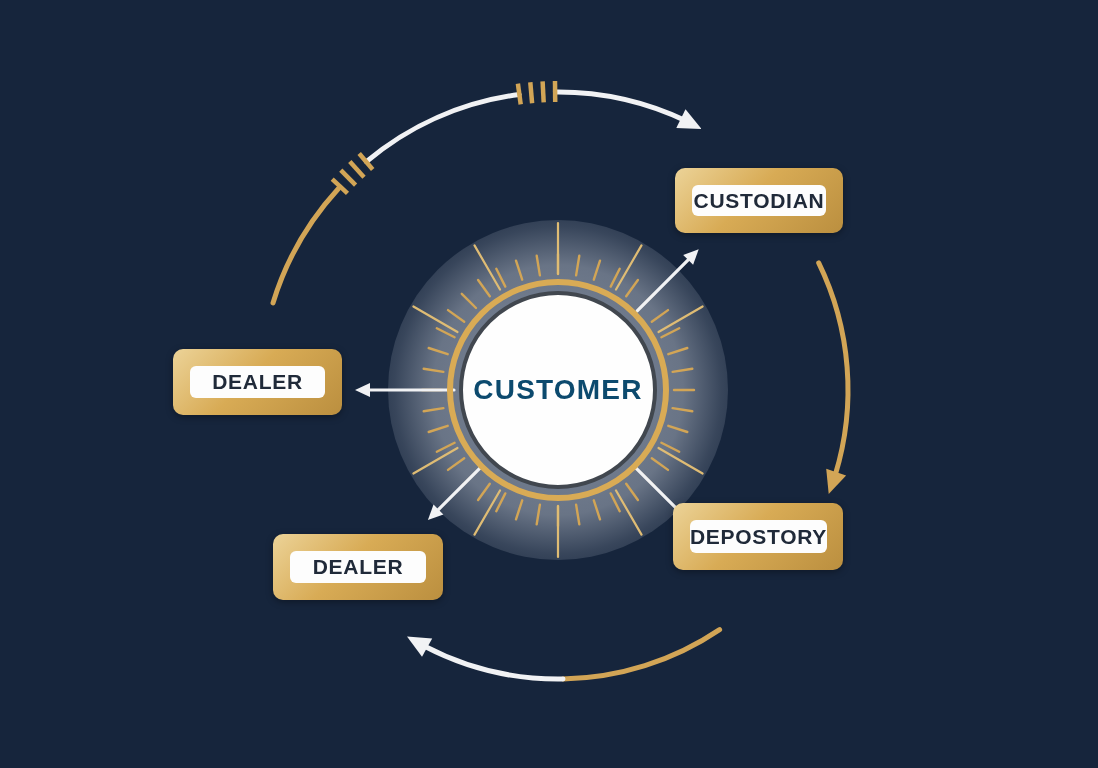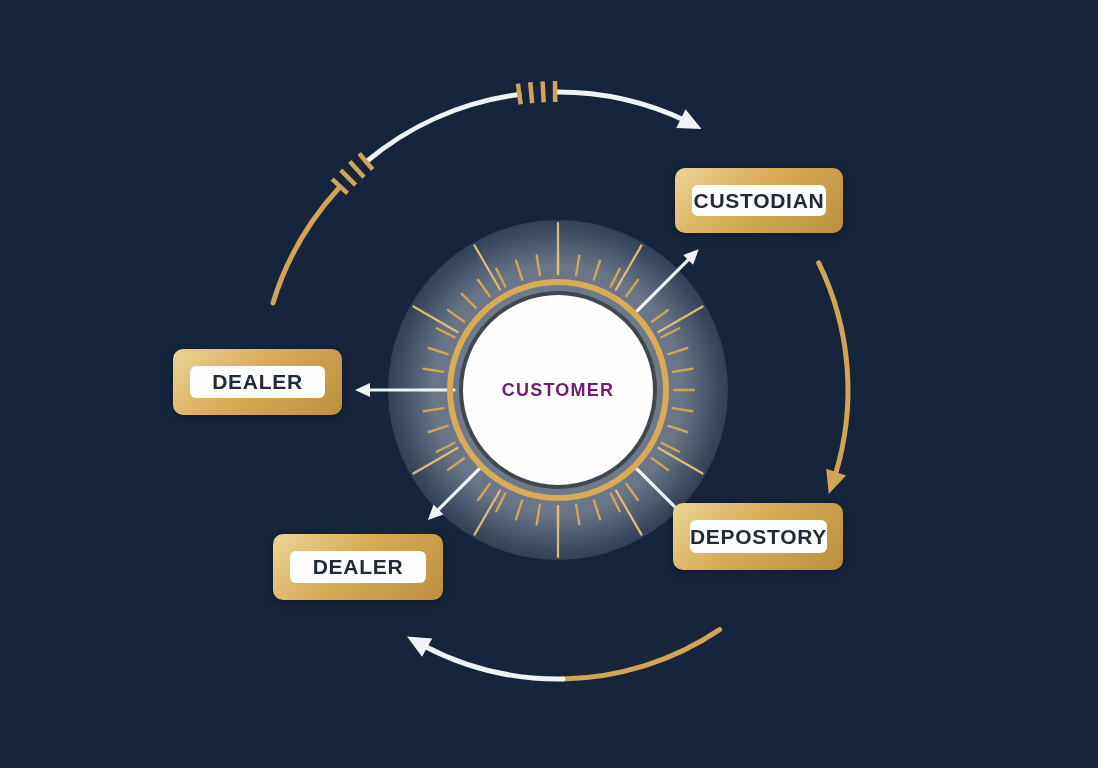--- a/index.html
+++ b/index.html
@@ -39,24 +39,24 @@
     position:absolute;
     left:459px;top:291px;
     width:190px;height:190px;
     border:4px solid #41474f;
     border-radius:50%;
     background:#fefefe;
     box-sizing:content-box;
     display:flex;align-items:center;justify-content:center;
   }
   .center-label{
-    font-size:18px;
+    font-size:28px;
     font-weight:700;
     letter-spacing:1.2px;
-    color:#701a75;
+    color:#0c4a6e;
   }
   .node{
     position:absolute;
     border-radius:10px;
     padding:17px;
     background:linear-gradient(135deg,#ecd398 0%,#d8ab55 45%,#bb8f3f 100%);
     box-shadow:0 2px 7px rgba(0,0,0,0.35);
     box-sizing:border-box;
     display:flex;
   }

